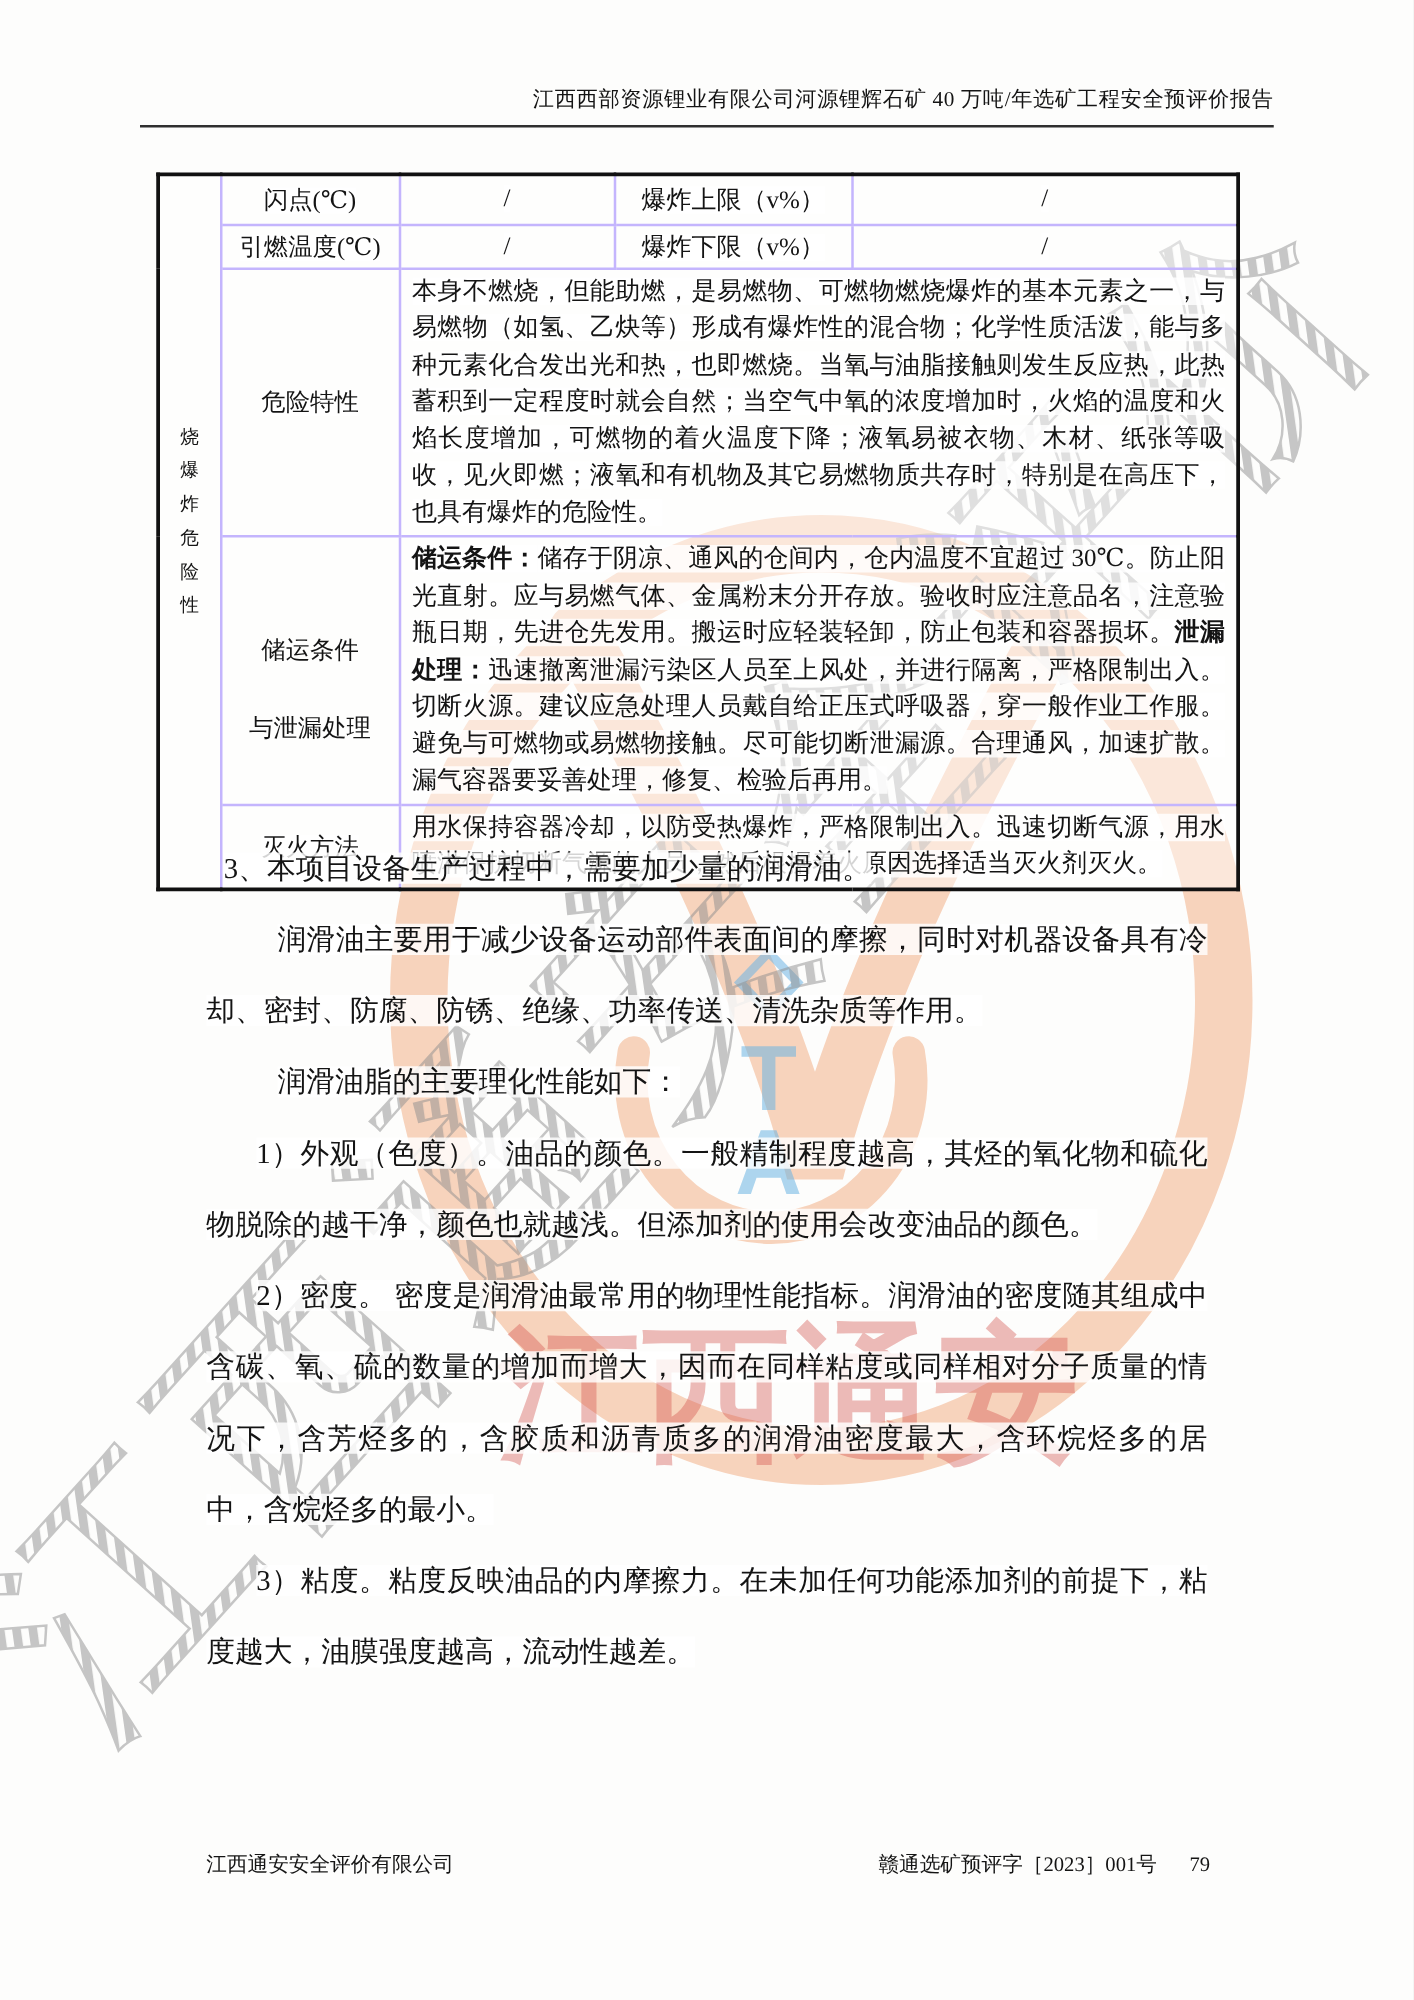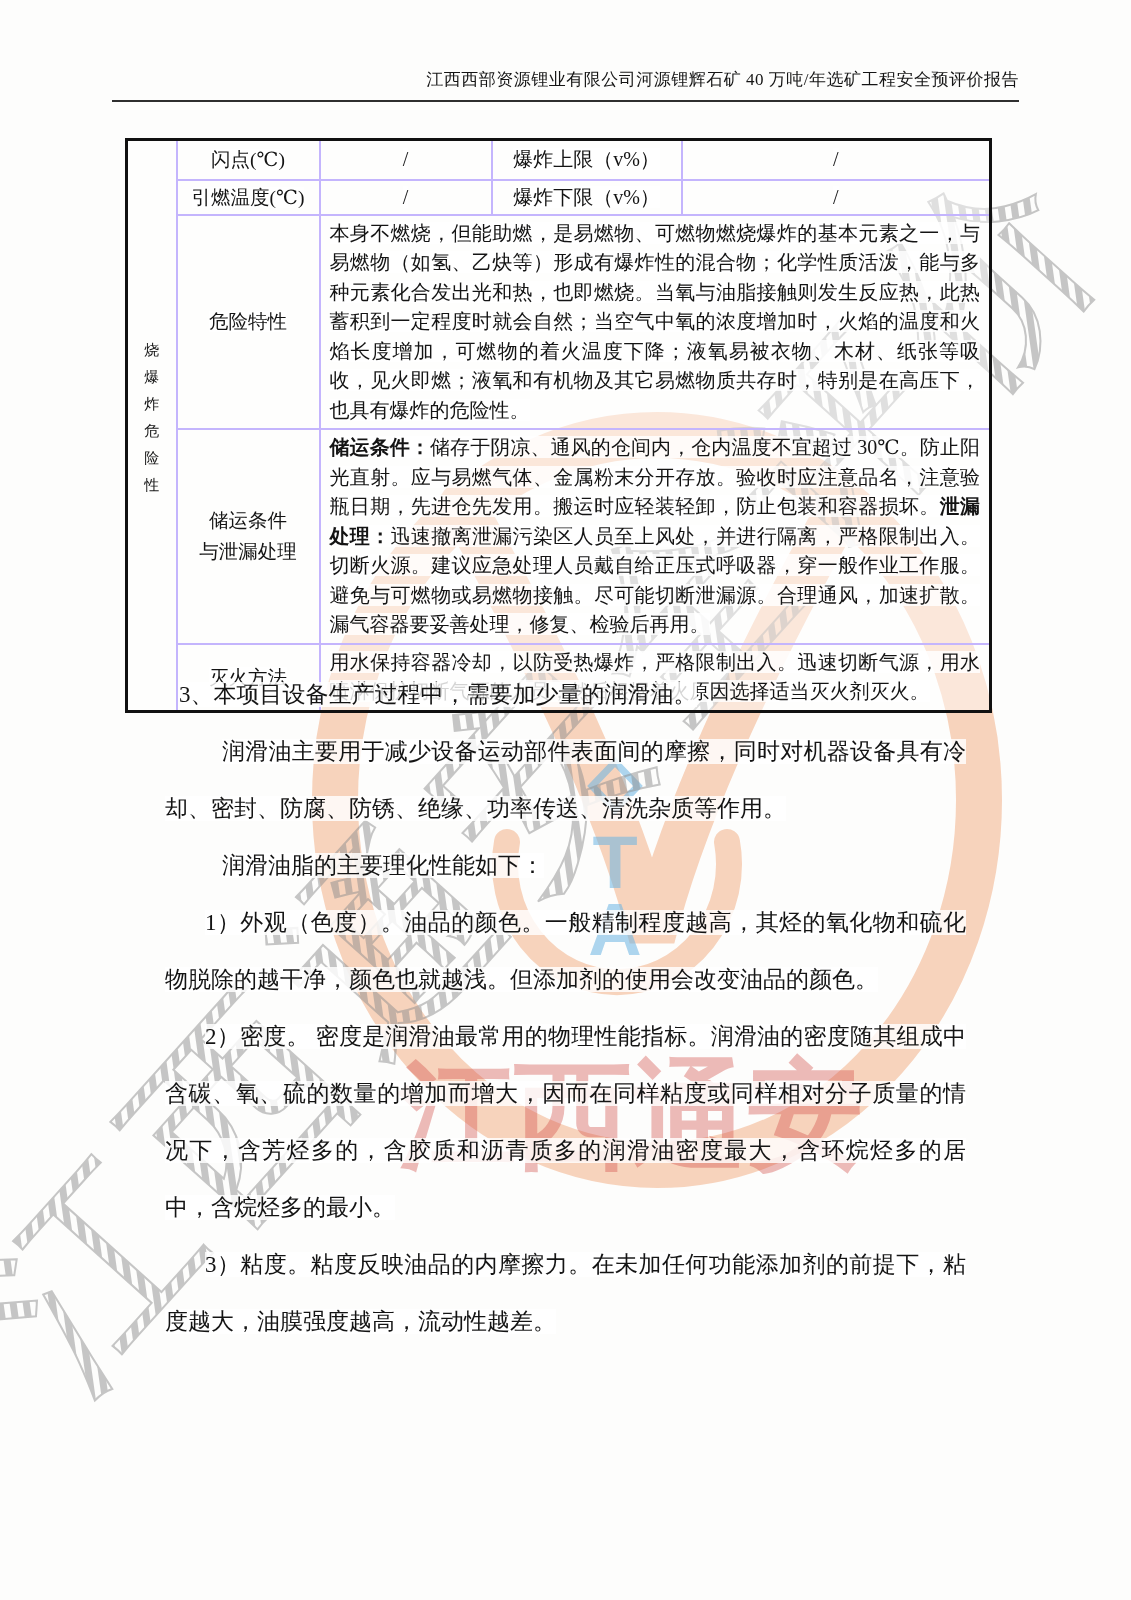--- a/index.html
+++ b/index.html
@@ -26,21 +26,21 @@
     border:2px solid #c4b5fd;font-weight:normal;vertical-align:middle;
     padding:3px 9px;background:rgba(255,255,255,.45);
   }
   .vcell{vertical-align:top;text-align:center;padding:8px 2px;}
   .vlabel{width:24px;margin:2px auto 16px;word-break:break-all;line-height:1.8;font-size:15px;}
   .lblcell{text-align:center;padding:2px 3px;font-size:19.5px;}
   .valcell{text-align:center;}
   .textcell{text-align:justify;line-height:29.5px;padding:5px 11px;}
   .row1{height:40px;}
   .row2{height:32px;}
-  .storage-label div{line-height:1.6;}
+  .storage-label div{line-height:1.6;margin-top:32px;}
   .strip{background:rgba(255,255,255,.82);box-decoration-break:clone;-webkit-box-decoration-break:clone;}
   .b{font-weight:bold;}
   
   .bodytext{position:absolute;top:666px;left:165px;width:801px;z-index:1;font-size:23px;}
   .bodytext p{margin:0;line-height:57px;text-align:justify;}
   .ind-s{text-indent:14px;}
   .ind-m{text-indent:40px;}
   .ind-l{text-indent:57px;}
   
   .footer{
@@ -152,14 +152,20 @@
 
   <div class="bodytext">
     <p class="ind-s"><span class="strip">3、本项目设备生产过程中，需要加少量的润滑油。</span></p>
     <p class="ind-l"><span class="strip">润滑油主要用于减少设备运动部件表面间的摩擦，同时对机器设备具有冷却、密封、防腐、防锈、绝缘、功率传送、清洗杂质等作用。</span></p>
     <p class="ind-l"><span class="strip">润滑油脂的主要理化性能如下：</span></p>
     <p class="ind-m"><span class="strip">1）外观（色度）。油品的颜色。一般精制程度越高，其烃的氧化物和硫化物脱除的越干净，颜色也就越浅。但添加剂的使用会改变油品的颜色。</span></p>
     <p class="ind-m"><span class="strip">2）密度。 密度是润滑油最常用的物理性能指标。润滑油的密度随其组成中含碳、氧、硫的数量的增加而增大，因而在同样粘度或同样相对分子质量的情况下，含芳烃多的，含胶质和沥青质多的润滑油密度最大，含环烷烃多的居中，含烷烃多的最小。</span></p>
     <p class="ind-m"><span class="strip">3）粘度。粘度反映油品的内摩擦力。在未加任何功能添加剂的前提下，粘度越大，油膜强度越高，流动性越差。</span></p>
   </div>
 
+  <div class="footer">
+    <span>江西通安安全评价有限公司</span>
+    <span>
+      <span>赣通选矿预评字［2023］001号</span><span class="pageno">79</span>
+    </span>
+  </div>
 
 </div>
 
 </body></html>

